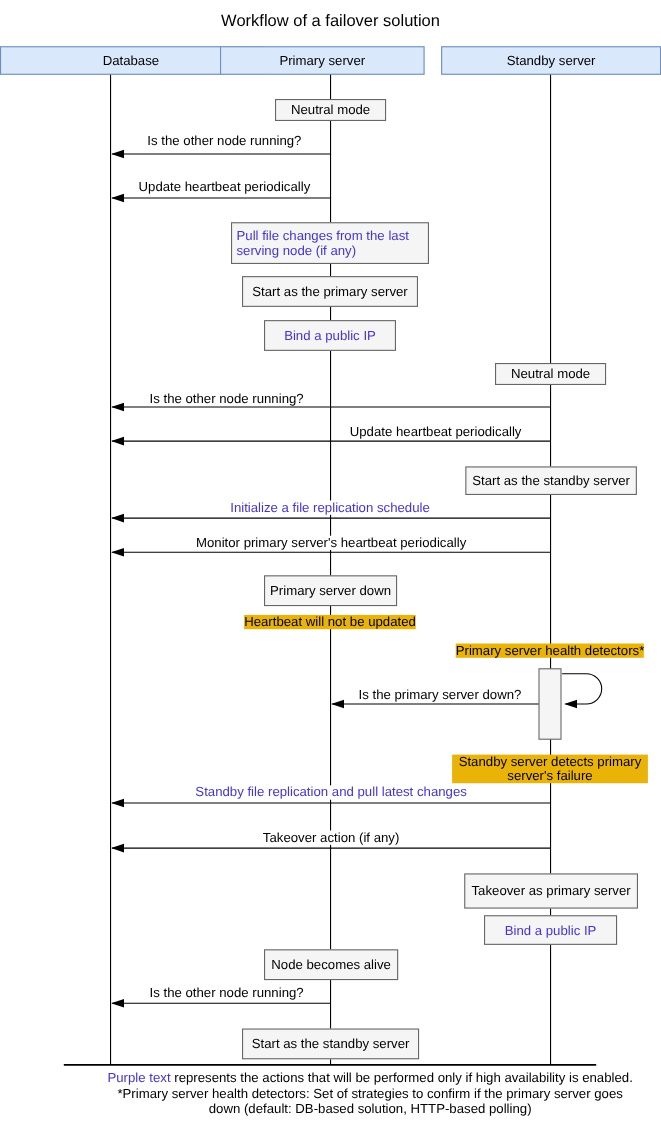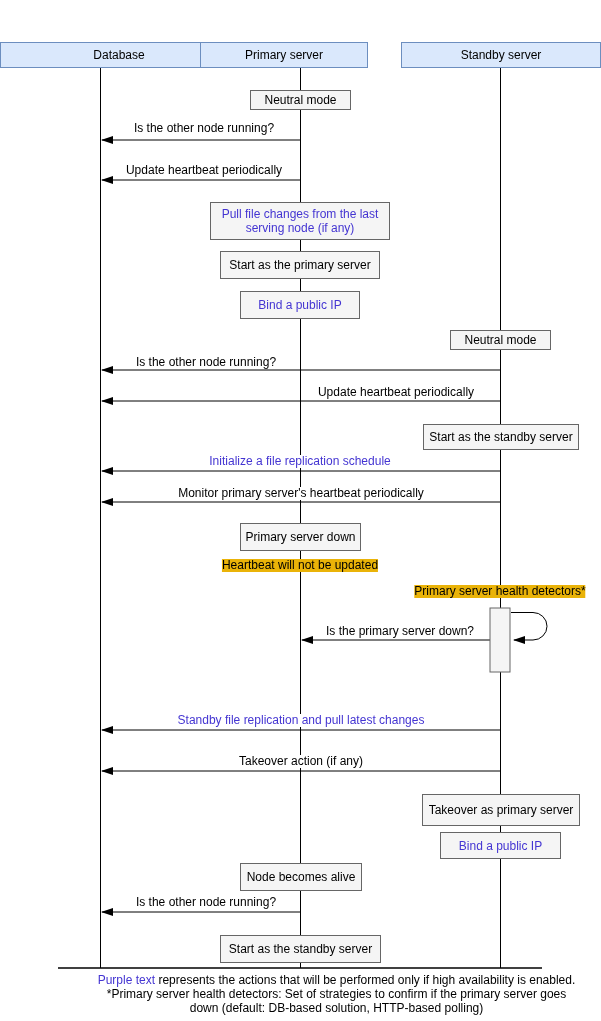--- a/index.html
+++ b/index.html
@@ -13,21 +13,21 @@
   }
   .lane-header{
     position:absolute;top:42px;height:26px;box-sizing:border-box;
     background:#dae8fc;border:1px solid #6c8ebf;
     display:flex;align-items:center;justify-content:center;
     font-size:12px;color:#000;
   }
   svg.layer{position:absolute;left:0;top:0;}
   .node{
     position:absolute;box-sizing:border-box;background:#f5f5f5;border:1px solid #666666;
-    display:flex;align-items:center;justify-content:center;text-align:center;
+    display:flex;align-items:center;justify-content:center;
     font-size:12px;line-height:14px;color:#000;padding:1px 4px;
   }
   .msg-label{
     position:absolute;transform:translateX(-50%);white-space:nowrap;
     font-size:12px;line-height:13px;background:#ffffff;padding:0 2px;color:#000;
   }
   .note{
     position:absolute;transform:translateX(-50%);text-align:center;
     font-size:12px;line-height:13px;background:#eab308;color:#000;
   }
@@ -35,23 +35,24 @@
   .footer{
     position:absolute;left:0;top:973px;width:601px;text-align:center;
     font-size:12px;line-height:14px;color:#000;padding-left:36px;
   }
 </style>
 </head>
 <body>
 
 <div id="canvas">
 
+  <div class="title">Workflow of a failover solution</div>
 
   <div class="lane-header" style="left:0;width:238px;">Database</div>
-  <div class="lane-header" style="left:200px;width:168px;">Primary server</div>
+  <div class="lane-header" style="left:200px;width:186px;">Primary server</div>
   <div class="lane-header" style="left:401px;width:200px;">Standby server</div>
 
   <svg class="layer" width="601" height="1021" viewBox="0 0 601 1021">
     <defs>
       <marker id="arrow" markerWidth="12" markerHeight="10" refX="11" refY="5" orient="auto" markerUnits="userSpaceOnUse">
         <path d="M12,5 L0,1 L0,9 Z" fill="#000"></path>
       </marker>
     </defs>
 
     <line x1="100.5" y1="68" x2="100.5" y2="968" stroke="#000" stroke-width="1"></line>
@@ -94,20 +95,21 @@
   <div class="msg-label" style="left:396px;top:386px;">Update heartbeat periodically</div>
   <div class="msg-label purple" style="left:300px;top:455px;">Initialize a file replication schedule</div>
   <div class="msg-label" style="left:301px;top:487px;">Monitor primary server's heartbeat periodically</div>
   <div class="msg-label" style="left:400px;top:625px;">Is the primary server down?</div>
   <div class="msg-label purple" style="left:301px;top:714px;">Standby file replication and pull latest changes</div>
   <div class="msg-label" style="left:301px;top:755px;">Takeover action (if any)</div>
   <div class="msg-label" style="left:206px;top:896px;">Is the other node running?</div>
 
   <div class="note" style="left:300px;top:559px;white-space:nowrap;">Heartbeat will not be updated</div>
   <div class="note" style="left:500px;top:585px;white-space:nowrap;">Primary server health detectors*</div>
+  <div class="note" style="left:500px;top:686px;width:178px;">Standby server detects primary server's failure</div>
 
   <div class="footer">
     <div><span class="purple">Purple text</span><span> represents the actions that will be performed only if high availability is enabled.</span></div>
     <div>*Primary server health detectors: Set of strategies to confirm if the primary server goes</div>
     <div>down (default: DB-based solution, HTTP-based polling)</div>
   </div>
 
 </div>
 
 </body></html>

